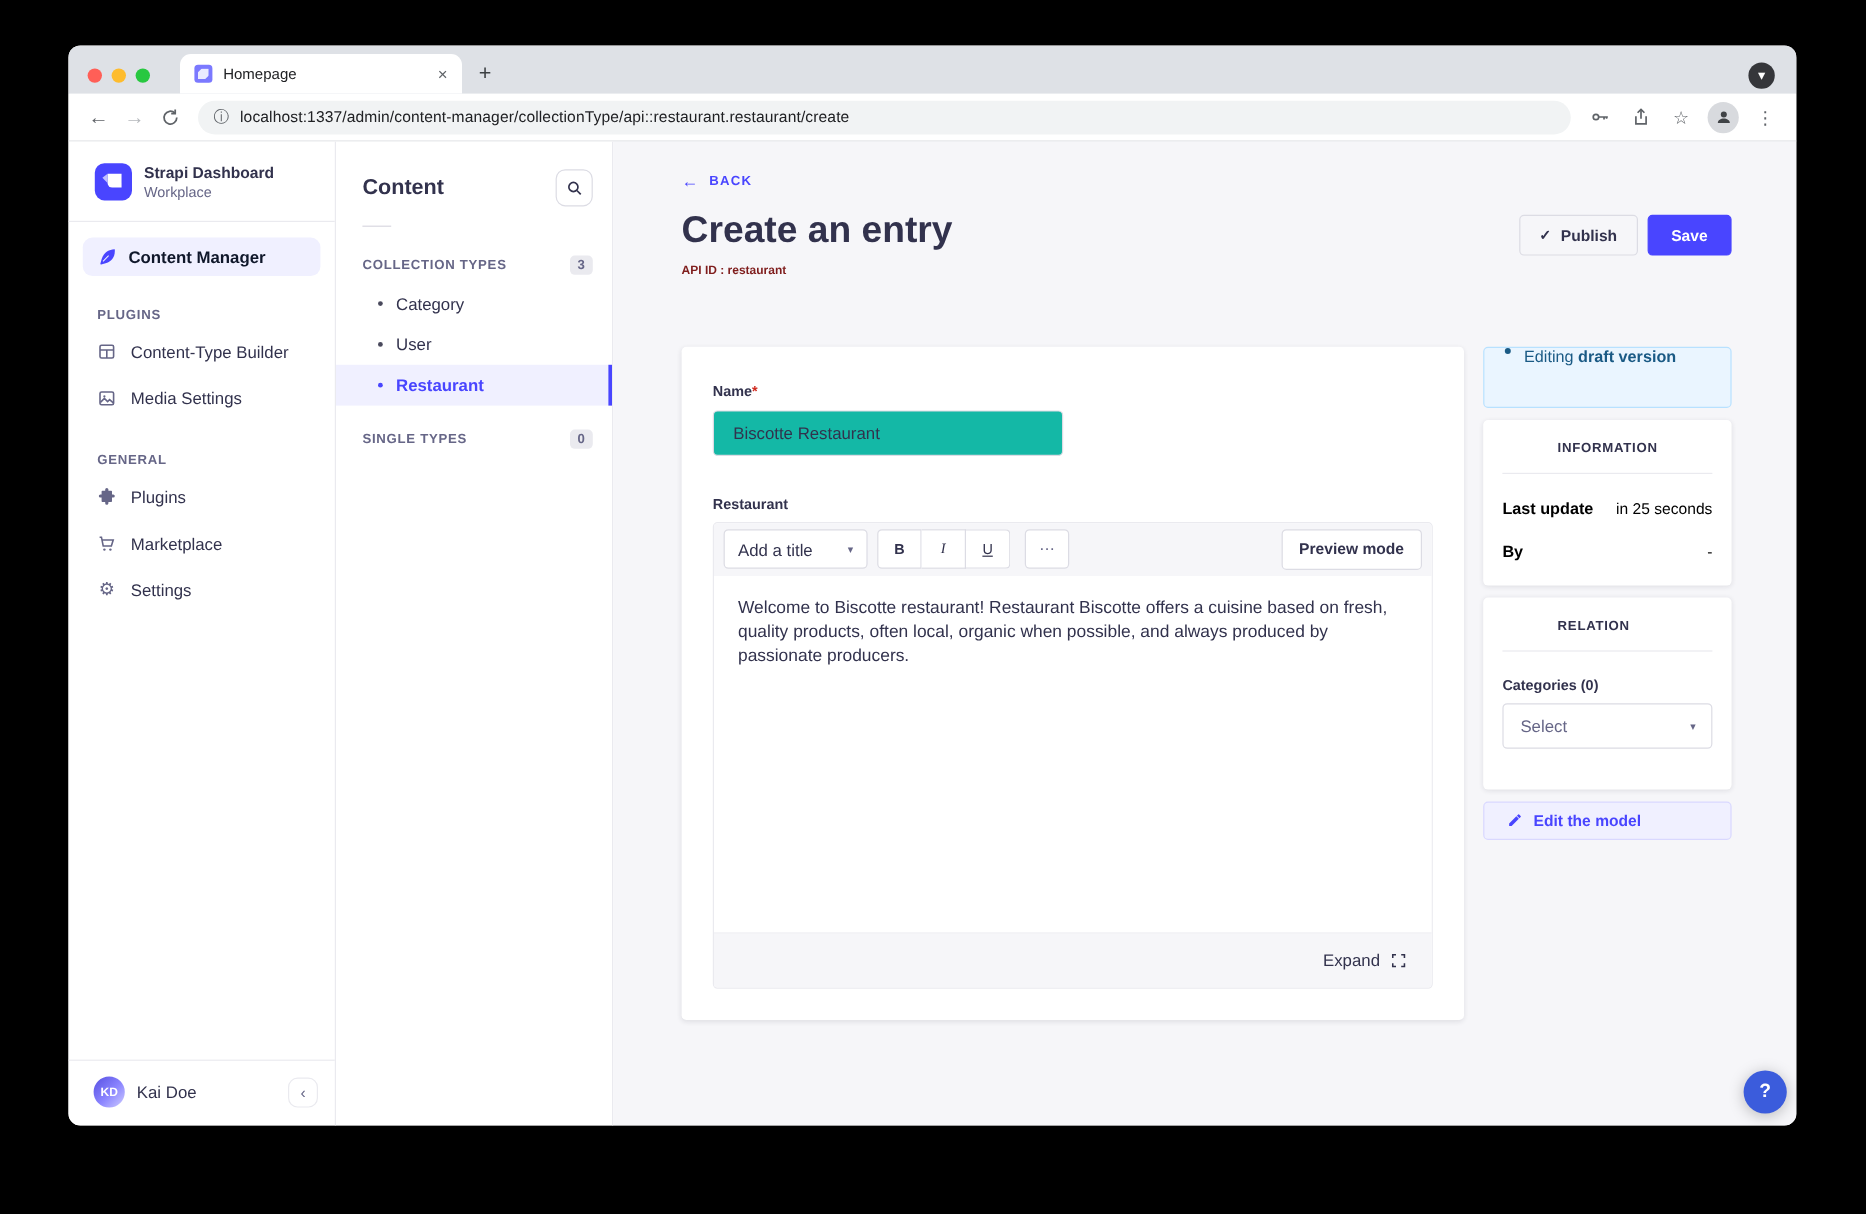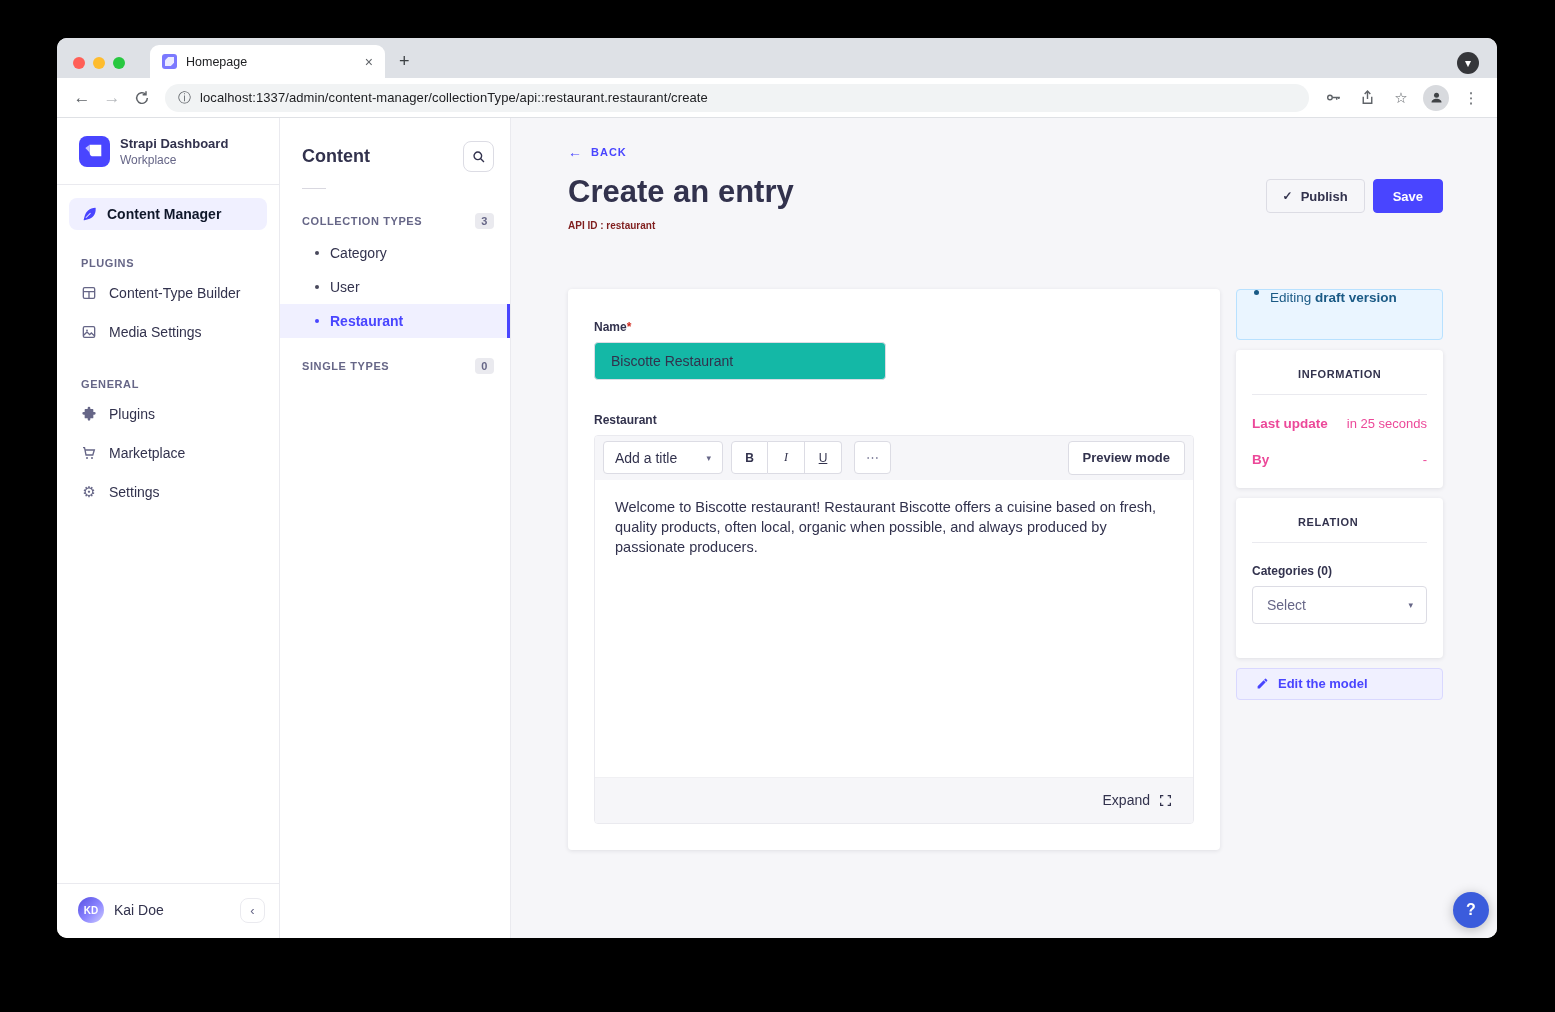--- a/index.html
+++ b/index.html
@@ -108,21 +108,21 @@
   .expand-ico svg { width:13px; height:13px; display:block; }
 
   
   .aside { width:207px; flex:none; }
   .draft-box { background:#eaf5ff; border:1px solid #b8e1ff; border-radius:4px; height:51px; display:flex; align-items:flex-start; gap:11px; padding:0 17px; font-size:13.5px; color:#1a5a85; }
   .draft-dot { width:5px; height:5px; border-radius:50%; background:#1a5a85; flex:none; }
   .draft-bold { font-weight:600; }
   .aside-card { background:#fff; border-radius:4px; box-shadow:0 1px 4px rgba(33,33,52,.1); padding:18px 16px 21px; margin-top:10px; }
   .aside-heading { font-size:11px; font-weight:bold; letter-spacing:.6px; color:#32324d;padding-left:46px; }
   .aside-hr { border:none; border-top:1px solid #eaeaef; margin-top:14px; }
-  .info-row { display:flex; justify-content:space-between; align-items:baseline; margin-top:21px; font-size:13px; color:#ec4899; }
+  .info-row { display:flex; justify-content:space-between; align-items:baseline; margin-top:21px; font-size:13px; color:#000000; }
   .info-label { font-weight:bold; font-size:13.5px; }
   .rel-label { display:block; margin-top:21px; }
   .select-box { margin-top:8px; height:38px; border:1px solid #dcdce4; border-radius:4px; background:#fff; display:flex; align-items:center; justify-content:space-between; padding:0 13px 0 14px; font-size:14px; color:#666687; }
   .relation-card { padding-bottom:34px; }
   .aside-btn { margin-top:10px; width:100%; height:32px; background:#f0f0ff; border:1px solid #d9d8ff; border-radius:4px; display:flex; align-items:center; gap:9px; padding:0 0 0 19px; font-size:13px; font-weight:600; color:#4945ff; font-family:inherit; }
   .aside-btn svg { width:13px; height:13px; flex:none; }
 
   .help-btn { position:absolute; right:8px; bottom:10px; width:36px; height:36px; border-radius:50%; background:#3b5cdc; color:#fff; font-size:16px; font-weight:bold; display:flex; align-items:center; justify-content:center; box-shadow:0 2px 12px rgba(0,0,0,.25); border:none; }
 </style>
 </head>

